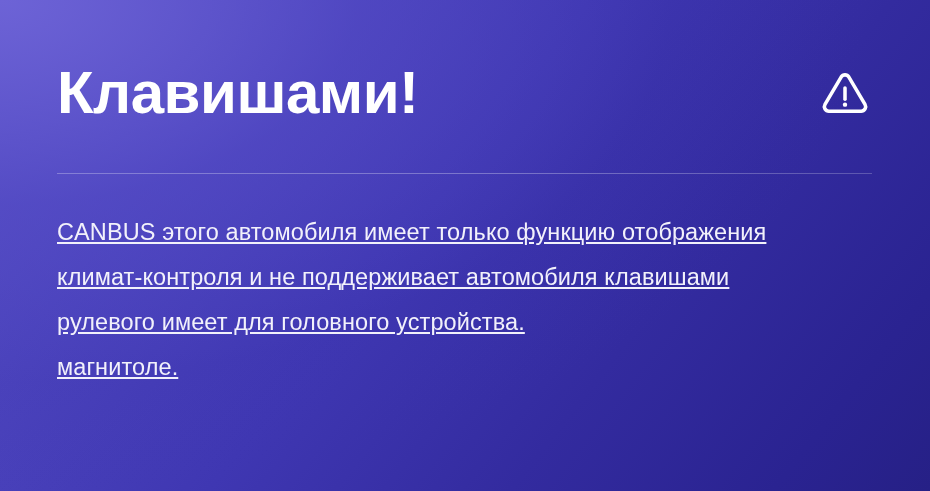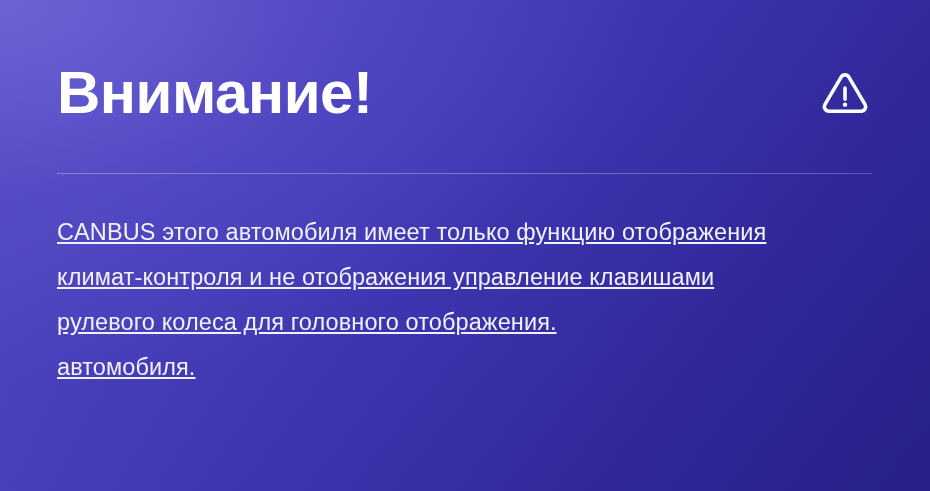--- a/index.html
+++ b/index.html
@@ -86,33 +86,33 @@
     white-space: nowrap;
     text-decoration: underline;
   }
 </style>
 </head>
 <body>
 
 <div id="warning-banner">
 
   <div class="banner-header">
-    <h1 class="banner-title">Внимание!</h1>
+    <h1 class="banner-title">Клавишами!</h1>
 
     <span class="warning-icon-wrap">
       <svg class="warning-icon" viewBox="0 0 64 64" aria-hidden="true">
         <path d="M32 10.5c-1.9 0-3.6 1-4.6 2.6L8.3 45.6c-1 1.7-1 3.7 0 5.4 1 1.6 2.7 2.6 4.6 2.6h38.2c1.9 0 3.6-1 4.6-2.6 1-1.7 1-3.7 0-5.4L36.6 13.1c-1-1.6-2.7-2.6-4.6-2.6z" fill="none" stroke="#ffffff" stroke-width="4.2" stroke-linejoin="round" stroke-linecap="round"></path>
         <line x1="32" y1="26" x2="32" y2="39.5" stroke="#ffffff" stroke-width="4.2" stroke-linecap="round"></line>
         <circle cx="32" cy="45.8" r="2.6" fill="#ffffff"></circle>
       </svg>
     </span>
   </div>
 
   <div class="divider"></div>
 
   <div class="banner-body">
     <p class="body-paragraph">CANBUS этого автомобиля имеет только функцию отображения</p>
-    <p class="body-paragraph">климат-контроля и не отображения управление клавишами</p>
-    <p class="body-paragraph">рулевого колеса для головного отображения.</p>
-    <p class="body-paragraph">автомобиля.</p>
+    <p class="body-paragraph">климат-контроля и не поддерживает автомобиля клавишами</p>
+    <p class="body-paragraph">рулевого имеет для головного устройства.</p>
+    <p class="body-paragraph">магнитоле.</p>
   </div>
 
 </div>
 
 </body></html>

